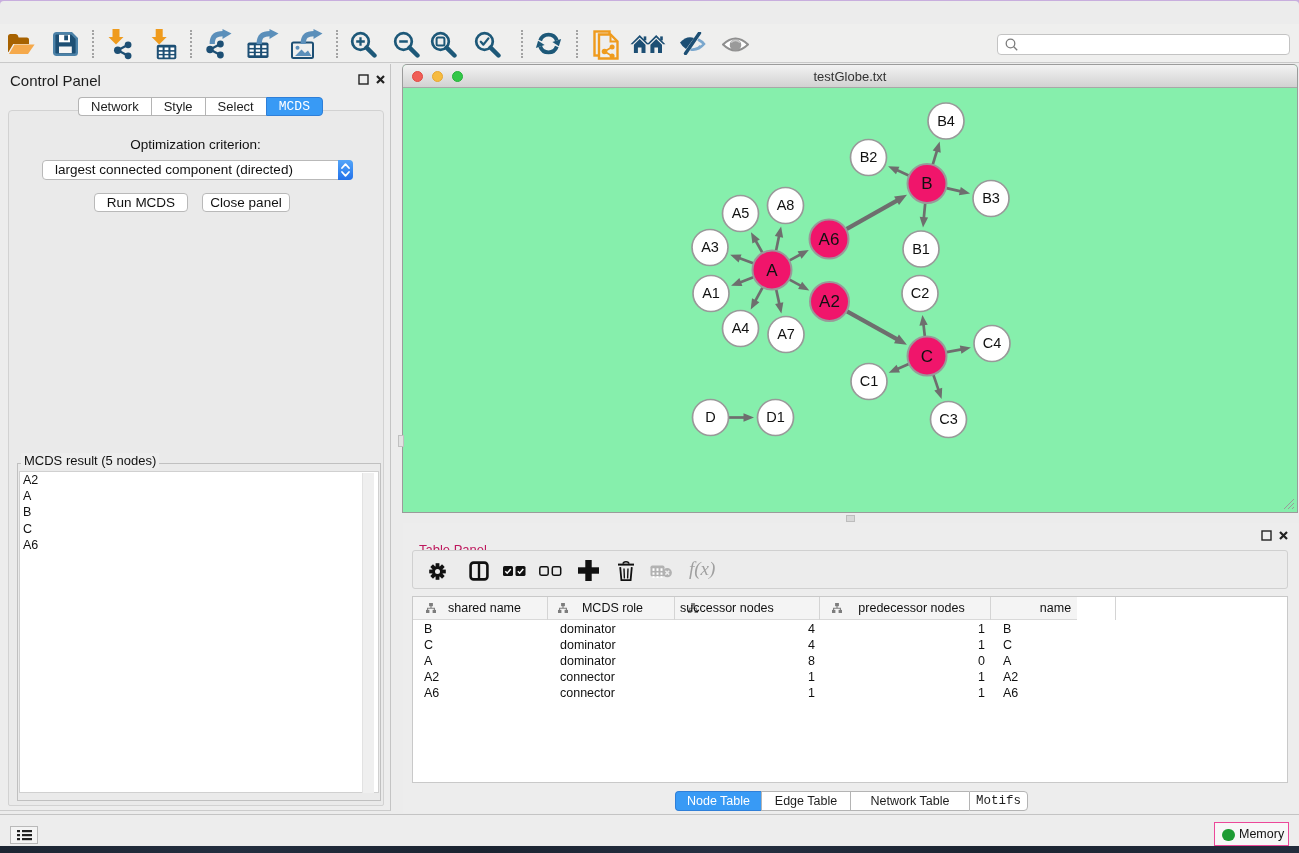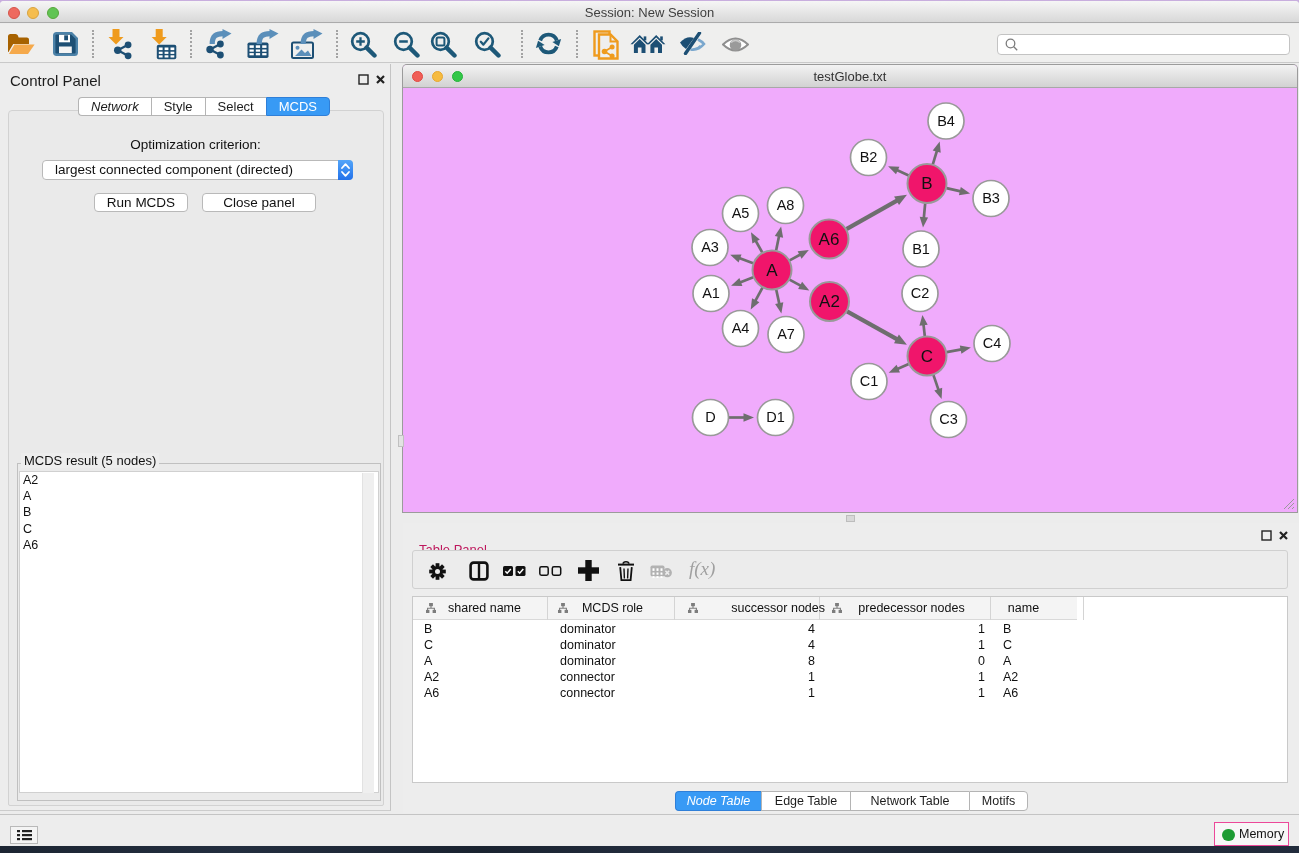--- a/index.html
+++ b/index.html
@@ -24,38 +24,38 @@
 #searchbox { left:997px; top:10px; width:293px; height:21px; background:#fff;
   border:1px solid #c3c3c3; border-radius:4px; }
 
 #cpanel { left:0; top:63px; width:391px; height:747px; background:#ededed; border-right:1px solid #c4c4c4; border-bottom:1px solid #cccccc;}
 #cpanel-title { left:10px; top:8px; font-size:15px; color:#1d1d1d; }
 #cp-inner { left:8px; top:46px; width:376px; height:696px; background:#eaeaea; border:1px solid #d2d2d2; border-radius:4px 4px 2px 2px; }
 .tabrow { display:flex; }
 #cptabs { left:78px; top:33px; height:19px; font-size:13px; }
 .tab { border:1px solid #b4b4b4; background:#fff; color:#1d1d1d; padding:1px 12px 0 12px; height:19px;
   border-right:none; display:inline-block; text-align:center; }
-.tab:first-child { border-radius:4px 0 0 4px;font-style:italic; }
-.tab:last-child { border-radius:0 4px 4px 0; border-right:1px solid #b4b4b4; }
+.tab:first-child { border-radius:4px 0 0 4px; }
+.tab:last-child { border-radius:0 4px 4px 0; border-right:1px solid #b4b4b4;font-family:Liberation Mono, monospace; }
 .tab.sel { background:#389af5; border-color:#2f7fd8; color:#fff; }
 #optlabel { left:0px; top:73px; width:391px; text-align:center; font-size:13.5px; color:#111; }
 #dropdown { left:42px; top:96px; width:311px; height:20px; background:#fff; border:1px solid #b9b9b9; border-radius:4px; font-size:13.5px; color:#111; line-height:18px; padding-left:12px; }
 #dd-step { right:-1px; top:-1px; width:15px; height:20px; border-radius:0 4px 4px 0;
   background:linear-gradient(#53a5f9,#2372ea); }
 .btn { position:absolute; height:19px; background:#fff; border:1px solid #b9b9b9; border-radius:4px;
   font-size:13.5px; color:#111; text-align:center; line-height:17px; }
 
 #grpbox { left:17px; top:399px; width:364px; height:338px; border:1px solid #c0c0c0; }
 #grplabel { left:21px; top:389px; background:#ededed; padding:0 3px; font-size:13px; color:#111; }
 #cplist { left:19px; top:407px; width:360px; height:322px; background:#fff; border:1px solid #d0d0d0; font-size:12.5px; color:#111; }
 #cplist .li { padding-left:3px; height:16.2px; line-height:16.2px; }
 #cpscroll { right:4px; top:1px; width:12px; height:320px; background:#efefef; border-left:1px solid #e2e2e2;}
 
 #netwin { left:403px; top:64px; width:894px; height:447px; border-radius:4px 4px 0 0;
-  box-shadow:0 0 0 1px #9b9b9b; background:#f0abfc; }
+  box-shadow:0 0 0 1px #9b9b9b; background:#86efac; }
 #nw-title { left:0; top:0; width:100%; height:23px; background:linear-gradient(#f3f3f3,#d2d2d2);
   border-bottom:1px solid #a8a8a8; border-radius:4px 4px 0 0; }
 #nw-title .txt { width:100%; text-align:center; top:4px; font-size:13px; color:#333; }
 .grip { position:absolute; }
 
 #tpanel { left:403px; top:522px; width:896px; height:290px; background:#ededed; }
 #tp-title { left:16px; top:19px; font-size:13px; color:#be185d; }
 #tp-toolbar { left:9px; top:27px; width:876px; height:39px; background:#ececec; border:1px solid #d0d0d0; border-radius:3px; }
 #tp-table { left:9px; top:73px; width:876px; height:187px; background:#fff; border:1px solid #c9c9c9; }
 #tp-header { left:0; top:0; width:664px; height:23px; background:#f4f4f4; border-bottom:1px solid #d9d9d9; }
@@ -71,26 +71,20 @@
 #membtn { left:1214px; top:7px; width:75px; height:24px; background:#f7f7f7; border:1px solid #ec4899;
   font-size:12.5px; color:#111; }
 .winbtns { position:absolute; top:8px; }
 </style>
 </head>
 <body>
 <div id="screen">
 <div id="deskbottom" class="abs"></div>
 <div id="mainwin" class="abs">
 
-  <div id="titlebar" class="abs">
-    <div id="title" class="abs">Session: New Session</div>
-    <div class="tl" style="left:8px;background:#ee6a5f;border:1px solid #d5544a;"></div>
-    <div class="tl" style="left:27px;background:#f5bd4f;border:1px solid #d9a33f;"></div>
-    <div class="tl" style="left:47px;background:#61c454;border:1px solid #57a73c;"></div>
-  </div>
 
   <div id="toolbar" class="abs">
     <svg class="abs" style="left:7px;top:6px;" width="30" height="26" viewBox="0 0 30 26">
           <path d="M1 22 L1 6.5 Q1 4 3.5 4 L8.5 4 Q10.3 4 10.9 5.6 L11.6 7.4 L19.8 7.4 Q22 7.4 22 9.6 L22 14 L6.2 14 L1.5 22 Z" fill="#a76200"></path>
           <polygon points="1.9,23.9 7.5,14.6 27.6,14.6 21,23.9" fill="#f5a94b"></polygon>
         </svg>
     <svg class="abs" style="left:53px;top:8px;" width="26" height="25" viewBox="0 0 26 25">
           <path d="M1.2 3.5 Q1.2 1.2 3.5 1.2 L18.5 1.2 L23.8 6.5 L23.8 20.5 Q23.8 22.8 21.5 22.8 L3.5 22.8 Q1.2 22.8 1.2 20.5 Z" fill="#1d4f74" stroke="#4c82a8" stroke-width="2.4"></path>
           <rect x="6" y="2.8" width="11" height="7.5" fill="#ffffff"></rect>
           <rect x="11.2" y="3.3" width="3.8" height="5" fill="#1d4f74"></rect>
@@ -236,21 +230,21 @@
     <div id="optlabel" class="abs">Optimization criterion:</div>
     <div id="dropdown" class="abs">largest connected component (directed)
       <div id="dd-step" class="abs">
         <svg width="15" height="20" viewBox="0 0 15 20" style="position:absolute;left:0;top:0;">
           <path d="M4 8 L7.5 4.2 L11 8" fill="none" stroke="#fff" stroke-width="1.8" stroke-linecap="round" stroke-linejoin="round"></path>
           <path d="M4 12 L7.5 15.8 L11 12" fill="none" stroke="#fff" stroke-width="1.8" stroke-linecap="round" stroke-linejoin="round"></path>
         </svg>
       </div>
     </div>
     <div class="btn" style="left:94px;top:129px;width:94px;">Run MCDS</div>
-    <div class="btn" style="left:202px;top:129px;width:114px;">Close panel</div>
+    <div class="btn" style="left:202px;top:129px;width:88px;">Close panel</div>
     <div id="grpbox" class="abs"></div>
     <div id="grplabel" class="abs">MCDS result (5 nodes)</div>
     <div id="cplist" class="abs">
       <div class="li">A2</div>
           <div class="li">A</div>
           <div class="li">B</div>
           <div class="li">C</div>
           <div class="li">A6</div>
       <div id="cpscroll" class="abs"></div>
     </div>
@@ -435,32 +429,32 @@
               </svg>
               <div class="abs" style="left:0;top:0;width:127px;text-align:center;"><span style="position:relative;left:1px;">MCDS role</span></div>
             </div>
         <div class="hcol" style="left:262px;width:145px;">
               <svg class="abs" style="left:12.5px;top:6px;" width="10" height="10" viewBox="0 0 10 10">
                 <rect x="3.1" y="0" width="3.8" height="3.2" fill="#7d7d7d"></rect>
                 <path d="M5 3 L5 5.2 M1.6 7.4 L1.6 5.2 L8.4 5.2 L8.4 7.4" fill="none" stroke="#7d7d7d" stroke-width="1.1"></path>
                 <rect x="0" y="6.9" width="3.4" height="3.1" fill="#7d7d7d"></rect>
                 <rect x="6.6" y="6.9" width="3.4" height="3.1" fill="#7d7d7d"></rect>
               </svg>
-              <div class="abs" style="left:0;top:0;width:145px;text-align:right;"><span style="position:relative;left:5px;">successor nodes</span></div>
+              <div class="abs" style="left:0;top:0;width:145px;text-align:left;"><span style="position:relative;left:5px;">successor nodes</span></div>
             </div>
         <div class="hcol" style="left:407px;width:171px;">
               <svg class="abs" style="left:11.5px;top:6px;" width="10" height="10" viewBox="0 0 10 10">
                 <rect x="3.1" y="0" width="3.8" height="3.2" fill="#7d7d7d"></rect>
                 <path d="M5 3 L5 5.2 M1.6 7.4 L1.6 5.2 L8.4 5.2 L8.4 7.4" fill="none" stroke="#7d7d7d" stroke-width="1.1"></path>
                 <rect x="0" y="6.9" width="3.4" height="3.1" fill="#7d7d7d"></rect>
                 <rect x="6.6" y="6.9" width="3.4" height="3.1" fill="#7d7d7d"></rect>
               </svg>
               <div class="abs" style="left:0;top:0;width:171px;text-align:center;"><span style="position:relative;left:6px;">predecessor nodes</span></div>
             </div>
-        <div class="hcol" style="left:578px;width:93px;text-decoration:underline;">
+        <div class="hcol" style="left:610px;width:93px;text-decoration:underline;">
               <div class="abs" style="left:0;top:0;width:93px;text-align:center;"><span style="position:relative;left:-14px;">name</span></div>
             </div>
       </div>
       <div class="trow" style="top:23.5px;">
             <span style="left:11px;">B</span>
             <span style="left:147px;">dominator</span>
             <span style="left:330px;width:72px;text-align:right;">4</span>
             <span style="left:500px;width:72px;text-align:right;">1</span>
             <span style="left:590px;">B</span>
           </div>

